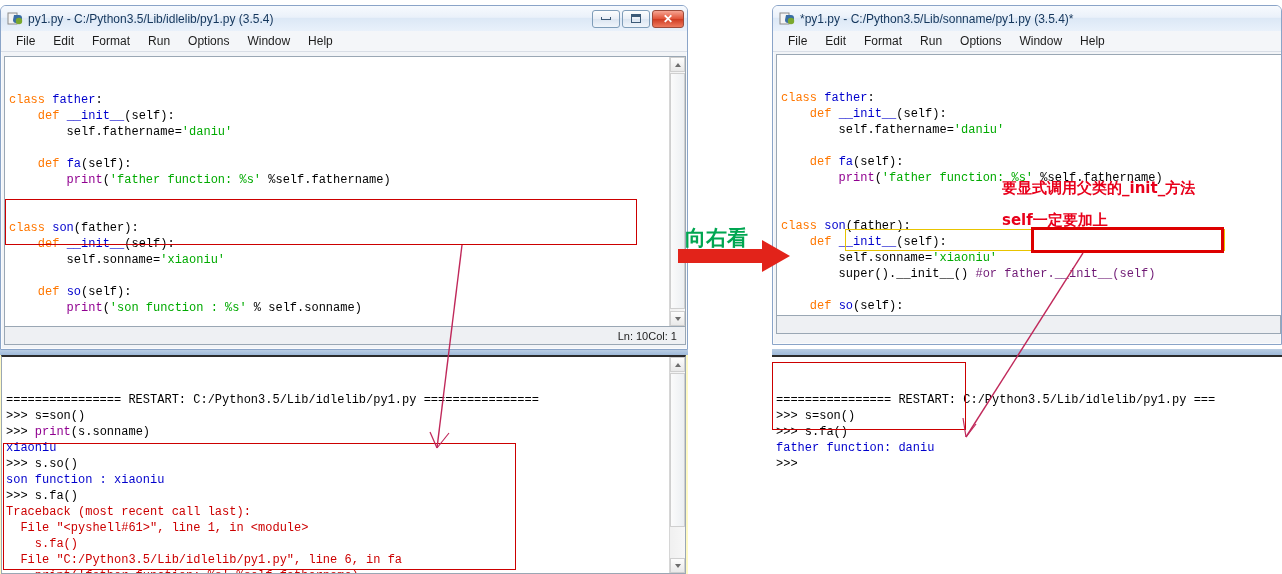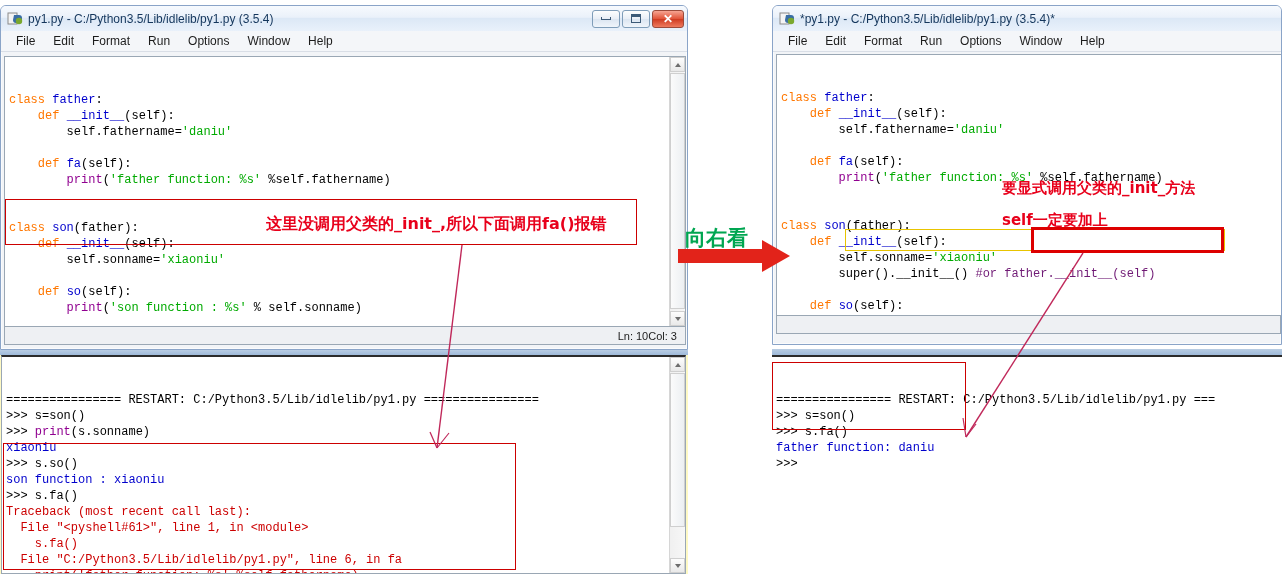--- a/index.html
+++ b/index.html
@@ -162,21 +162,21 @@
       <div class="codeinner" id="left-editor-lines"><div class="ln"><span class="kw">class</span><span class="pl"> </span><span class="name">father</span><span class="pl">:</span></div><div class="ln"><span class="pl">    </span><span class="kw">def</span><span class="pl"> </span><span class="name">__init__</span><span class="pl">(self):</span></div><div class="ln"><span class="pl">        self.fathername=</span><span class="str">'daniu'</span></div><div class="ln">&nbsp;</div><div class="ln"><span class="pl">    </span><span class="kw">def</span><span class="pl"> </span><span class="name">fa</span><span class="pl">(self):</span></div><div class="ln"><span class="pl">        </span><span class="bi">print</span><span class="pl">(</span><span class="str">'father function: %s'</span><span class="pl"> %self.fathername)</span></div><div class="ln">&nbsp;</div><div class="ln">&nbsp;</div><div class="ln"><span class="kw">class</span><span class="pl"> </span><span class="name">son</span><span class="pl">(father):</span></div><div class="ln"><span class="pl">    </span><span class="kw">def</span><span class="pl"> </span><span class="name">__init__</span><span class="pl">(self):</span></div><div class="ln"><span class="pl">        self.sonname=</span><span class="str">'xiaoniu'</span></div><div class="ln">&nbsp;</div><div class="ln"><span class="pl">    </span><span class="kw">def</span><span class="pl"> </span><span class="name">so</span><span class="pl">(self):</span></div><div class="ln"><span class="pl">        </span><span class="bi">print</span><span class="pl">(</span><span class="str">'son function : %s'</span><span class="pl"> % self.sonname)</span></div></div>
       <div class="vscroll">
         <div class="arrow up"><span class="tri u"></span></div>
         <div class="thumb" style="top:16px; height:236px;"></div>
         <div class="arrow down"><span class="tri d"></span></div>
       </div>
     </div>
 
     <div class="statusbar" style="position:absolute; left:3px; top:321px; width:682px;">
       <span>Ln: 10</span>
-      <span>Col: 3</span>
+      <span>Col: 1</span>
     </div>
   </div>
 
   <div style="position:absolute; left:0px; top:350px; width:688px; height:5px; background:linear-gradient(to bottom,#b9cde3,#9fbada);"></div>
 
   <div style="position:absolute; left:0px; top:355px; width:688px; height:238px; background:#fef9c3;">
     <div class="codearea" style="position:absolute; left:1px; top:0px; width:685px; height:219px; border-top:2px solid #2b2b2b;">
       <div class="codeinner" id="left-shell-lines"><div class="ln"><span class="pl">================ RESTART: C:/Python3.5/Lib/idlelib/py1.py ================</span></div><div class="ln"><span class="pl">&gt;&gt;&gt; </span><span class="pl">s=son()</span></div><div class="ln"><span class="pl">&gt;&gt;&gt; </span><span class="bi">print</span><span class="pl">(s.sonname)</span></div><div class="ln"><span class="shout">xiaoniu</span></div><div class="ln"><span class="pl">&gt;&gt;&gt; s.so()</span></div><div class="ln"><span class="shout">son function : xiaoniu</span></div><div class="ln"><span class="pl">&gt;&gt;&gt; s.fa()</span></div><div class="ln"><span class="errtxt">Traceback (most recent call last):</span></div><div class="ln"><span class="errtxt">  File "&lt;pyshell#61&gt;", line 1, in &lt;module&gt;</span></div><div class="ln"><span class="errtxt">    s.fa()</span></div><div class="ln"><span class="errtxt">  File "C:/Python3.5/Lib/idlelib/py1.py", line 6, in fa</span></div><div class="ln"><span class="errtxt">    print('father function: %s' %self.fathername)</span></div></div>
       <div class="vscroll">
         <div class="arrow up"><span class="tri u"></span></div>
@@ -188,21 +188,21 @@
 
   <div class="win" id="right-win" style="left:772px; top:5px; width:510px; height:340px;">
     <div class="titlebar">
       <span class="tb-icon">
         <svg width="16" height="16" viewBox="0 0 16 16">
           <rect x="1" y="2" width="9" height="11" fill="#f4f4f4" stroke="#8a8a8a" stroke-width="1"></rect>
           <path d="M7 4 h5 a3 3 0 0 1 3 3 v2 a3 3 0 0 1 -3 3 h-3 a3 3 0 0 1 -3 -3 z" fill="#3a6ea5"></path>
           <circle cx="12" cy="10" r="3.2" fill="#7aa82e"></circle>
         </svg>
       </span>
-      <span class="title-text">*py1.py - C:/Python3.5/Lib/idlelib/py1.py (3.5.4)*</span>
+      <span class="title-text">*py1.py - C:/Python3.5/Lib/sonname/py1.py (3.5.4)*</span>
     </div>
     <div class="menubar">
       <span class="menuitem">File</span>
       <span class="menuitem">Edit</span>
       <span class="menuitem">Format</span>
       <span class="menuitem">Run</span>
       <span class="menuitem">Options</span>
       <span class="menuitem">Window</span>
       <span class="menuitem">Help</span>
     </div>
@@ -217,21 +217,20 @@
   <div style="position:absolute; left:772px; top:345px; width:510px; height:10px; background:linear-gradient(to bottom,#ffffff 0 4px,#b9cde3 4px,#9fbada 100%);"></div>
 
   <div style="position:absolute; left:772px; top:355px; width:510px; height:219px; background:#3b82f6;">
     <div class="codearea" style="position:absolute; left:0px; top:0px; width:510px; height:219px; border:none; border-top:2px solid #2b2b2b;">
       <div class="codeinner" id="right-shell-lines"><div class="ln"><span class="pl">================ RESTART: C:/Python3.5/Lib/idlelib/py1.py ===</span></div><div class="ln"><span class="pl">&gt;&gt;&gt; s=son()</span></div><div class="ln"><span class="pl">&gt;&gt;&gt; s.fa()</span></div><div class="ln"><span class="shout">father function: daniu</span></div><div class="ln"><span class="pl">&gt;&gt;&gt; </span></div></div>
     </div>
   </div>
 
   <div class="annbox ann-red-border" style="left:5px; top:199px; width:632px; height:46px;"></div>
 
-  <div class="ann-text" style="left:266px; top:214px; font-size:16px;">这里没调用父类的_init_,所以下面调用fa()报错</div>
 
   <div class="annbox ann-red-border" style="left:3px; top:443px; width:513px; height:127px;"></div>
 
   <div class="ann-green" style="left:685px; top:224px;">向右看</div>
 
   <div class="annbox ann-yellow-border" style="left:845px; top:229px; width:380px; height:22px;"></div>
 
   <div class="annbox ann-red-thick" style="left:1031px; top:227px; width:193px; height:26px;"></div>
 
   <div class="ann-text" style="left:1002px; top:179px; font-size:15px;">要显式调用父类的_init_方法</div>

